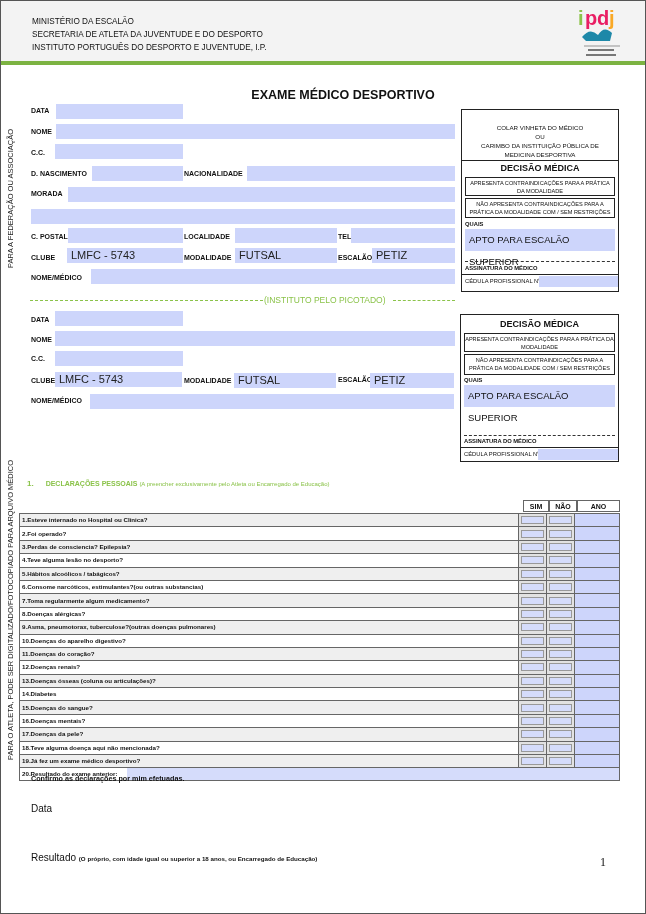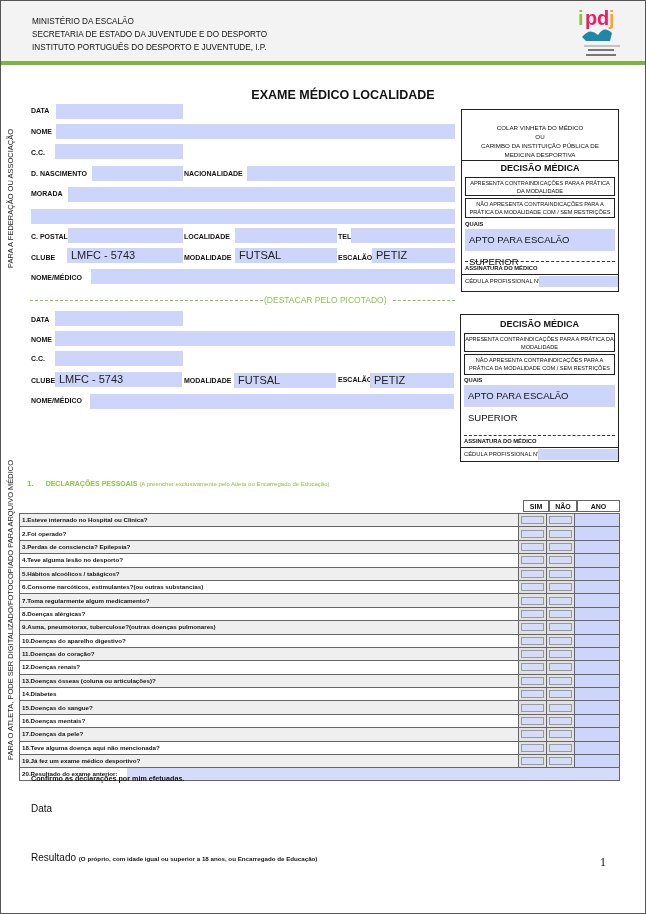--- a/index.html
+++ b/index.html
@@ -44,38 +44,38 @@
   .assin .sub{font-size:6.2px;font-weight:bold;}
   .pagenum{position:absolute;left:600px;top:855px;font-size:12px;font-family:"Liberation Serif",serif;}
 </style>
 </head>
 <body>
 
 <div class="frame"></div>
 
 <div class="header">
   <div class="hdr-line" style="top:16px;">MINISTÉRIO DA ESCALÃO</div>
-  <div class="hdr-line" style="top:29px;">SECRETARIA DE ESTADO DA JUVENTUDE E DO DESPORTO</div>
+  <div class="hdr-line" style="top:29px;">SECRETARIA DE ATLETA DA JUVENTUDE E DO DESPORTO</div>
   <div class="hdr-line" style="top:42px;">INSTITUTO PORTUGUÊS DO DESPORTO E JUVENTUDE, I.P.</div>
   <div class="logo">
     <svg width="50" height="56" viewBox="0 0 50 56">
       <text x="2" y="20" font-family="Liberation Sans, sans-serif" font-size="20" font-weight="bold" fill="#8bc34a">i</text>
       <text x="9" y="20" font-family="Liberation Sans, sans-serif" font-size="20" font-weight="bold" fill="#e91e63">p</text>
       <text x="21" y="20" font-family="Liberation Sans, sans-serif" font-size="20" font-weight="bold" fill="#e91e63">d</text>
       <text x="33" y="20" font-family="Liberation Sans, sans-serif" font-size="20" font-weight="bold" fill="#f9a825">j</text>
       <path d="M6 32 Q14 22 22 30 Q28 20 36 28 L34 36 L10 36 Z" fill="#1e88a8"></path>
       <line x1="8" y1="41" x2="44" y2="41" stroke="#555" stroke-width="0.6"></line>
       <rect x="12" y="44" width="26" height="2" fill="#777"></rect>
       <rect x="10" y="49" width="30" height="2" fill="#777"></rect>
     </svg>
   </div>
 </div>
 <div class="green-rule"></div>
 
-<div class="title">EXAME MÉDICO LOCALIDADE</div>
+<div class="title">EXAME MÉDICO DESPORTIVO</div>
 
 <div class="vlabel" style="left:6px;top:268px;">PARA A FEDERAÇÃO OU ASSOCIAÇÃO</div>
 <div class="vlabel" style="left:6px;top:760px;">PARA O ATLETA, PODE SER DIGITALIZADO/FOTOCOPIADO PARA ARQUIVO MÉDICO</div>
 
 <div class="lbl" style="left:31px;top:107px;">DATA</div>
 <div class="fld" style="left:56px;top:104px;width:127px;"></div>
 
 <div class="lbl" style="left:31px;top:128px;">NOME</div>
 <div class="fld" style="left:56px;top:124px;width:399px;"></div>
 
@@ -121,21 +121,21 @@
   <div class="quais-val" style="left:3px;top:119px;width:150px;height:22px;">APTO PARA ESCALÃO SUPERIOR</div>
   <div class="sig-line" style="left:3px;top:151px;width:150px;"></div>
   <div class="sm-bold" style="left:3px;top:155px;">ASSINATURA DO MÉDICO</div>
   <div style="position:absolute;left:0;right:0;top:164px;border-top:1px solid #222;"></div>
   <div class="sm-bold" style="left:3px;top:168px;font-weight:normal;">CÉDULA PROFISSIONAL Nº</div>
   <div class="ced" style="left:77px;top:166px;width:79px;"></div>
 </div>
 
 <div class="dashed-sep">
   <div class="line" style="left:0;width:233px;"></div>
-  <div class="txt">(DESTACAR PELO PICOTADO)</div>
+  <div class="txt">(INSTITUTO PELO PICOTADO)</div>
   <div class="line" style="left:363px;width:62px;"></div>
 </div>
 
 <div class="lbl" style="left:31px;top:316px;">DATA</div>
 <div class="fld" style="left:55px;top:311px;width:128px;"></div>
 
 <div class="lbl" style="left:31px;top:336px;">NOME</div>
 <div class="fld" style="left:55px;top:331px;width:400px;"></div>
 
 <div class="lbl" style="left:31px;top:355px;">C.C.</div>

